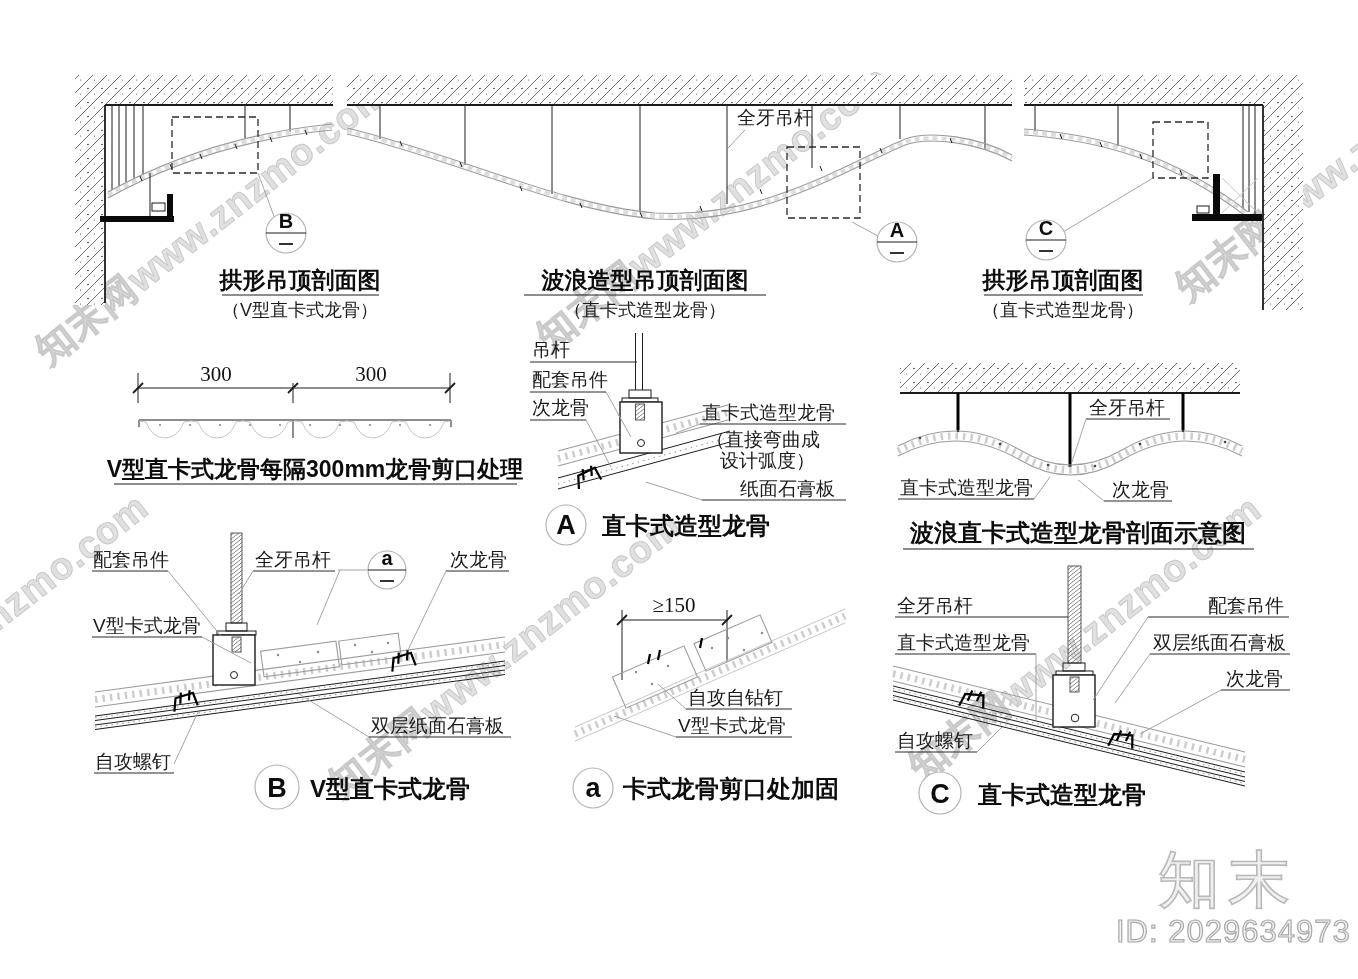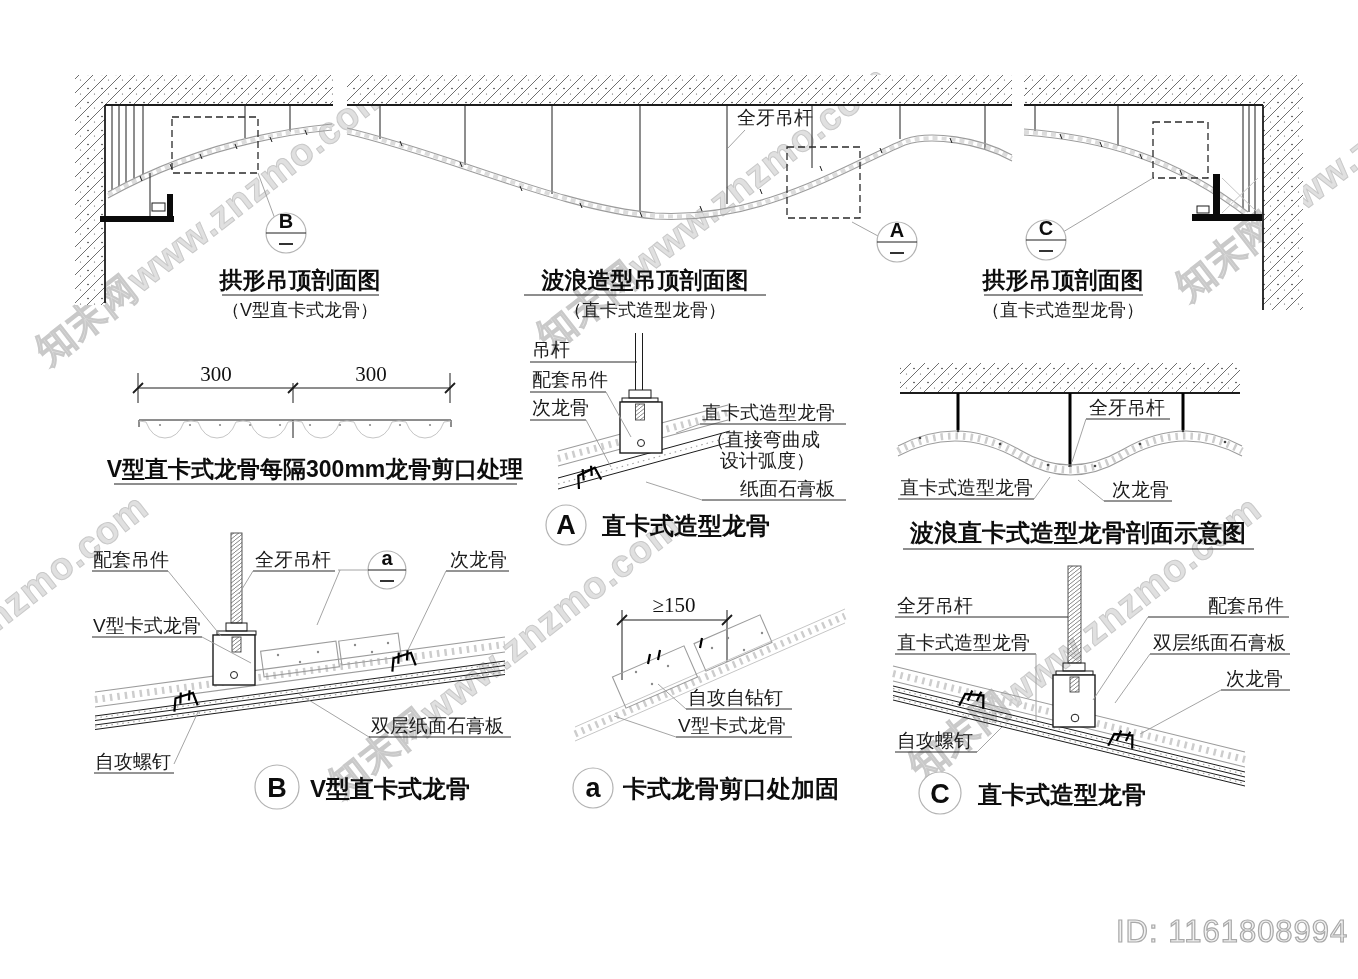--- a/index.html
+++ b/index.html
@@ -380,14 +380,15 @@
       <text class="lbl" x="1226" y="685">次龙骨</text>
       <path class="ul" d="M1221,690 H1290"></path>
         <path class="ldr" d="M1221,690 L1140,734"></path>
 
       <circle class="bubc" cx="940" cy="793" r="21"></circle>
       <text class="bt2" x="940" y="803" text-anchor="middle">C</text>
       <text class="cap2" x="978" y="803">直卡式造型龙骨</text>
     </g>
   </svg>
 
-  <div class="idtext">ID: 1161808994</div>
+  <div class="logo">知末</div>
+  <div class="idtext">ID: 2029634973</div>
 </div>
 
 </body></html>

